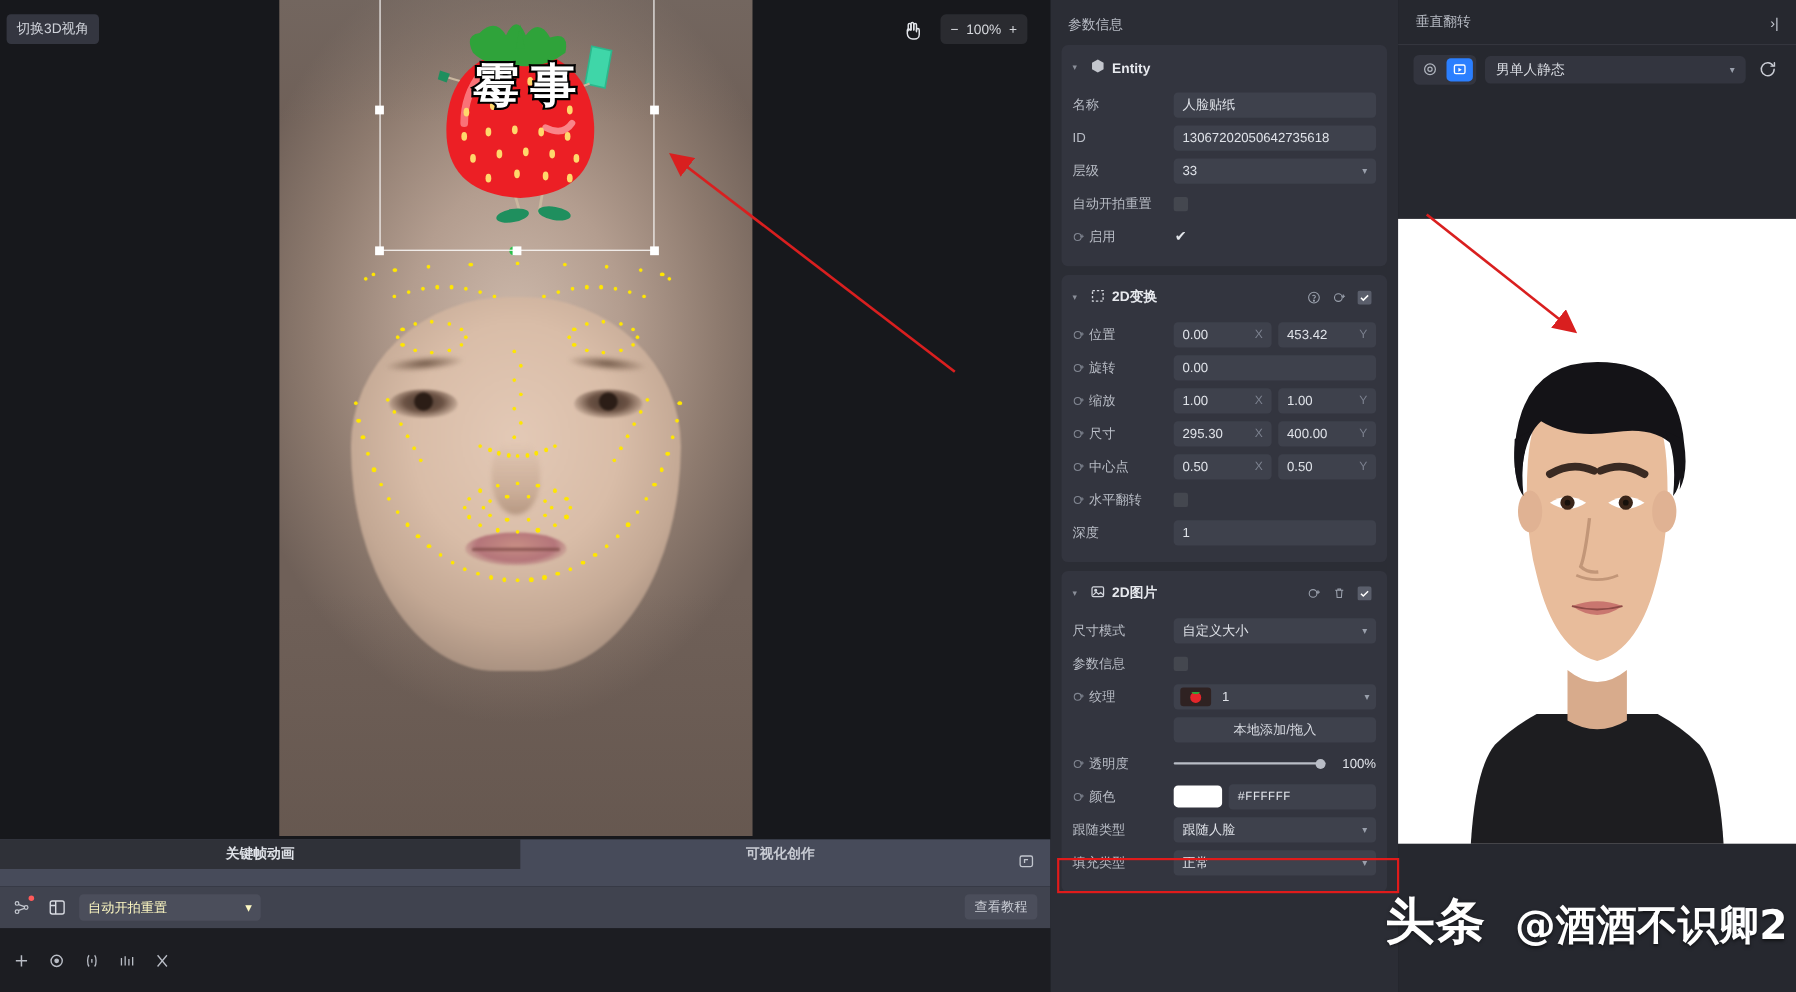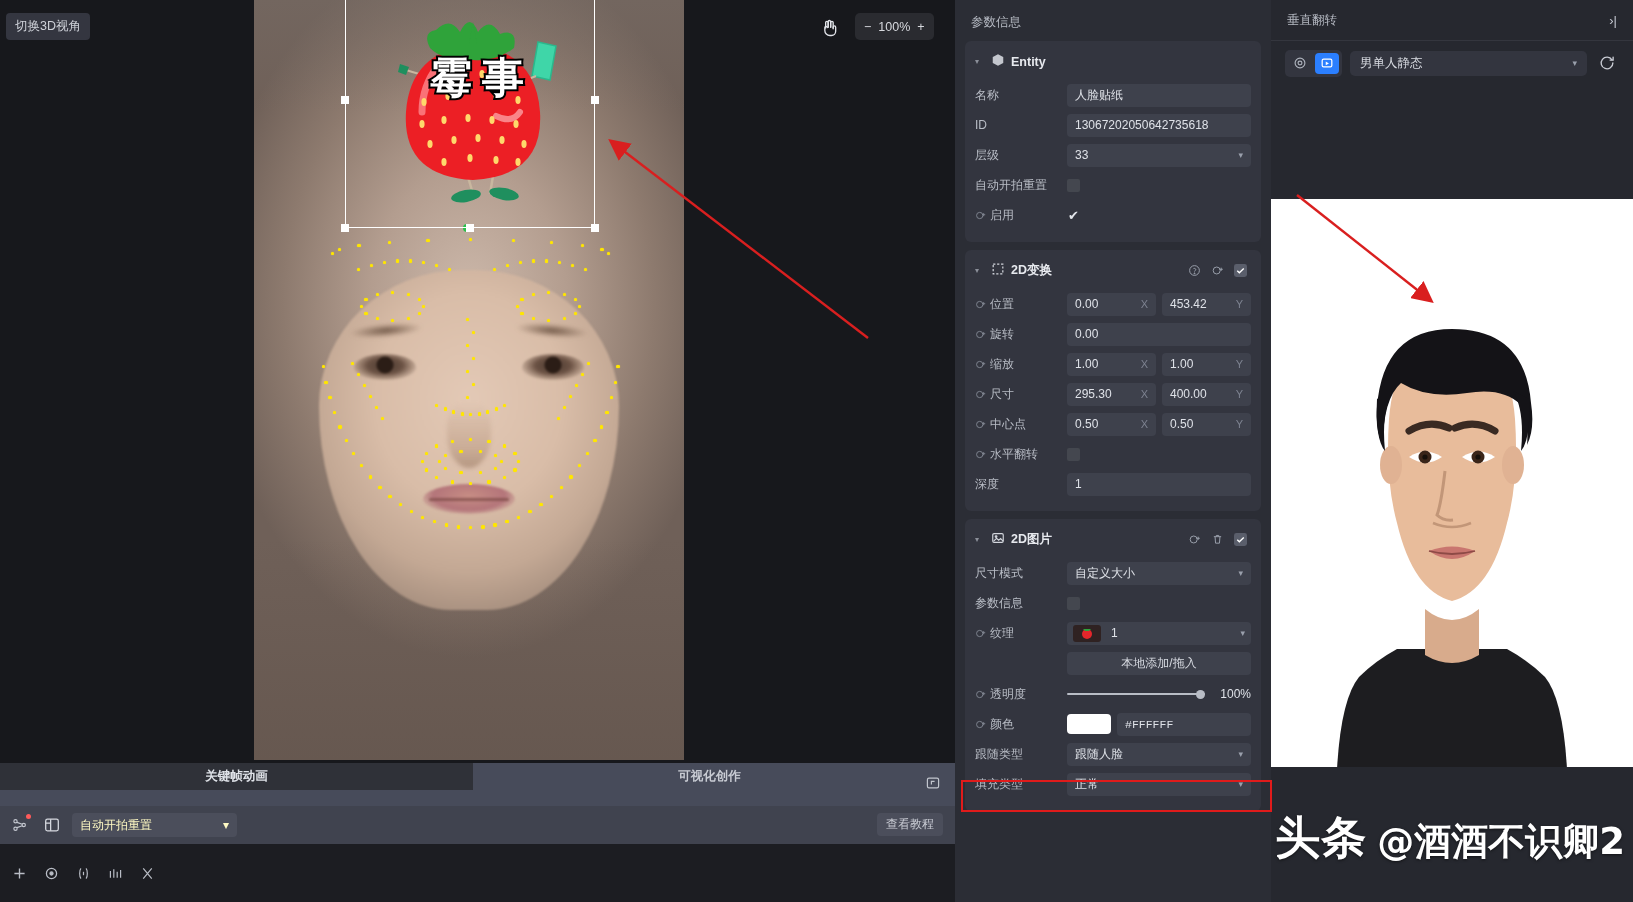--- a/index.html
+++ b/index.html
@@ -146,21 +146,21 @@
   .pv-canvas { position: absolute; left: 0; top: 199px; width: 362px; height: 568px; background: #ffffff; overflow: hidden; }
 
   
   .person { position: absolute; left: 50%; transform: translateX(-50%); top: 80px; width: 310px; height: 490px; }
 
   
   .annot { position: absolute; pointer-events: none; z-index: 40; }
   .red-box { position: absolute; left: 961px; top: 780px; width: 311px; height: 32px; border: 2px solid #e01b1b; z-index: 45; }
 
   
-  .watermark { position: absolute; right: 8px; bottom: 42px; display: flex; align-items: flex-end; gap: 10px; z-index: 60; }
+  .watermark { position: absolute; right: 8px; bottom: 42px; display: flex; align-items: flex-end; gap: 26px; z-index: 60; }
   .wm-logo { color: #ffffff; font-size: 45px; font-weight: bold; letter-spacing: 1px; line-height: .95;
     font-family: "DejaVu Sans", sans-serif; text-shadow: 0 1px 3px rgba(0,0,0,.55); }
   .wm-text { color: #ffffff; font-size: 37px; font-weight: bold; line-height: 1;
     font-family: "DejaVu Sans", sans-serif; text-shadow: 0 1px 3px rgba(0,0,0,.55); }
 </style>
 </head>
 <body>
 
 <div class="app">
 

